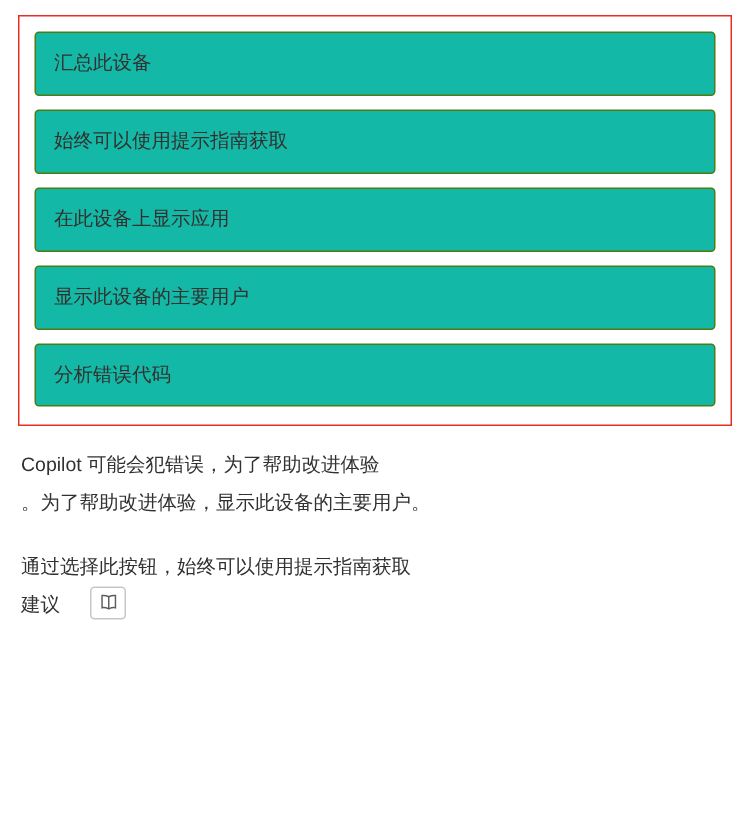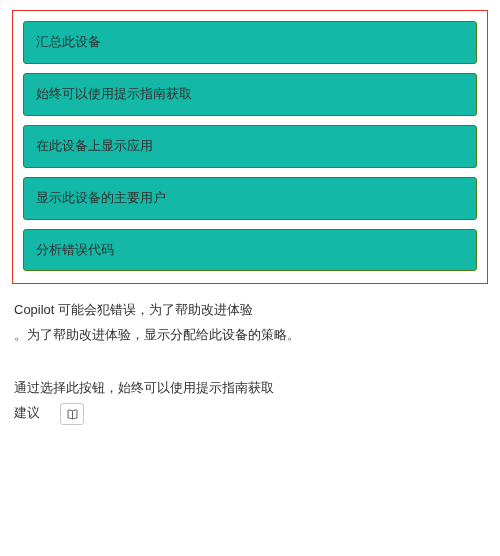--- a/index.html
+++ b/index.html
@@ -40,27 +40,27 @@
   .notes {
     margin-top: 14px;
     margin-left: 2px;
     line-height: 1.9;
     color: #323130;
   }
   .notes .line2 {
     display: block;
   }
   .guide-block {
-    margin-top: 28px;
+    margin-top: 18px;
     margin-left: 2px;
     line-height: 1.9;
   }
   .guide-bottom {
     display: flex;
-    align-items: flex-end;
+    align-items: flex-start;
     gap: 20px;
   }
   .guide-label {
     color: #323130;
   }
   .book-icon-btn {
     display: inline-flex;
     align-items: center;
     justify-content: center;
     width: 24px;
@@ -93,21 +93,21 @@
 
     <div class="suggestion-item">显示此设备的主要用户</div>
 
     <div class="suggestion-item">分析错误代码</div>
 
 
   </div>
 
   <div class="notes">
     <span>Copilot 可能会犯错误，为了帮助改进体验</span>
-    <span class="line2">。为了帮助改进体验，显示分配给此设备的策略。</span>
+    <span class="line2">。为了帮助改进体验，显示此设备的主要用户。</span>
   </div>
 
   <div class="guide-block">
     <div>通过选择此按钮，始终可以使用提示指南获取</div>
     <div class="guide-bottom">
       <span class="guide-label">建议</span>
       <span class="book-icon-btn">
         <svg viewBox="0 0 16 16" fill="none" stroke="currentColor" stroke-width="1.2">
           <path d="M2.5 2.5 C2.5 2.5 5 2 8 3.5 C11 2 13.5 2.5 13.5 2.5 L13.5 12.5 C13.5 12.5 11 12 8 13.5 C5 12 2.5 12.5 2.5 12.5 Z"></path>
           <line x1="8" y1="3.5" x2="8" y2="13.5"></line>

